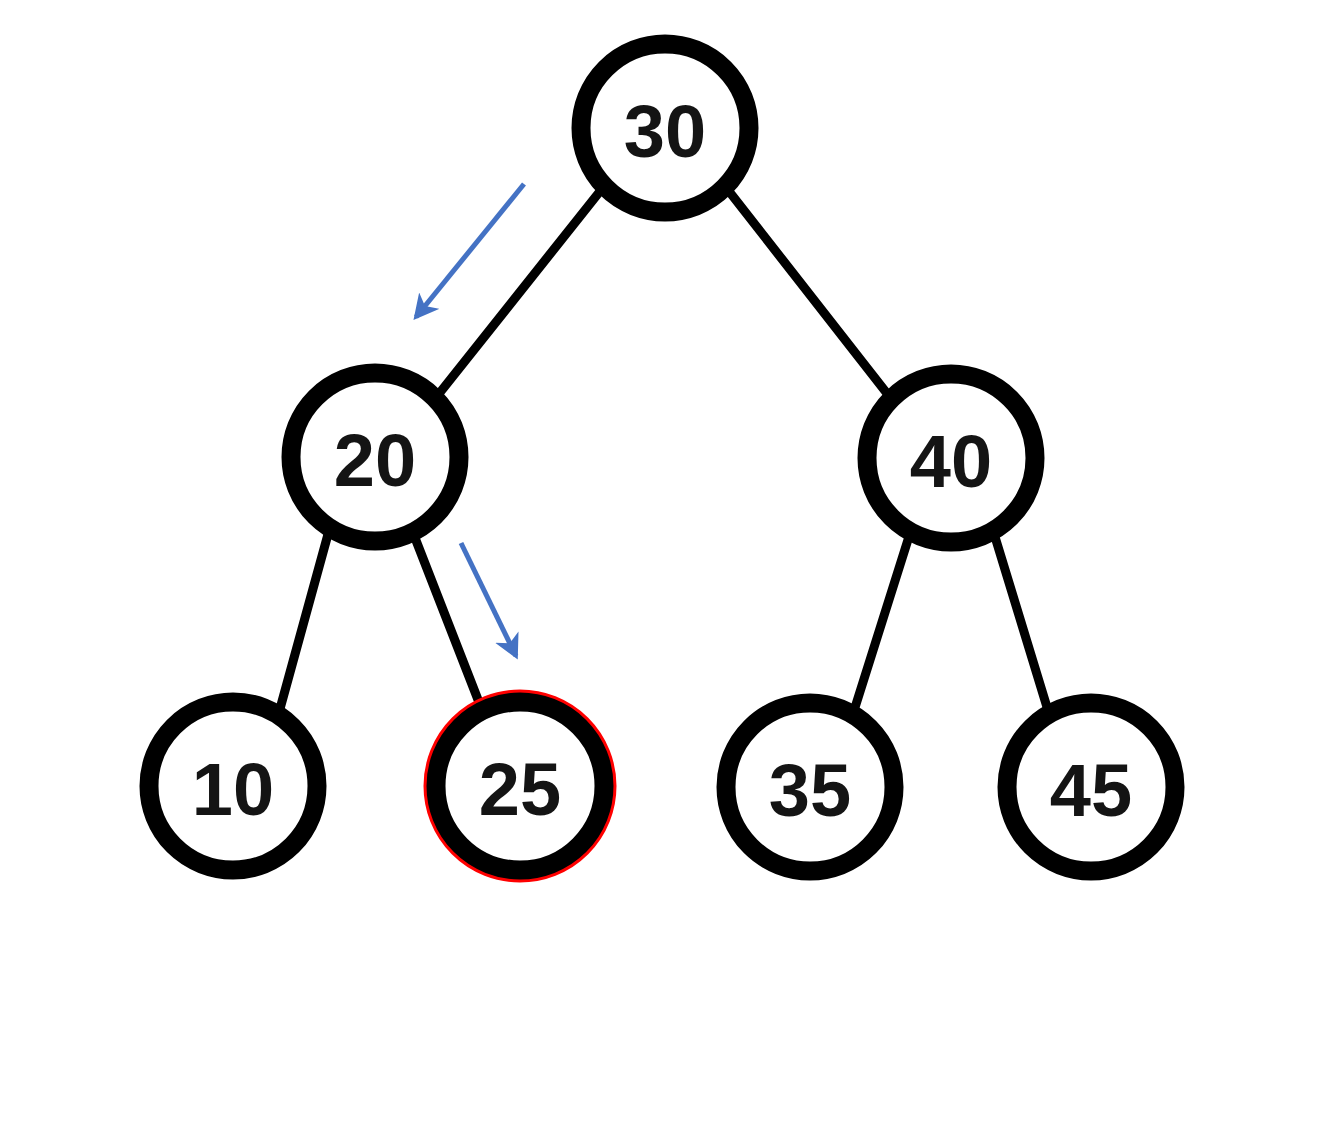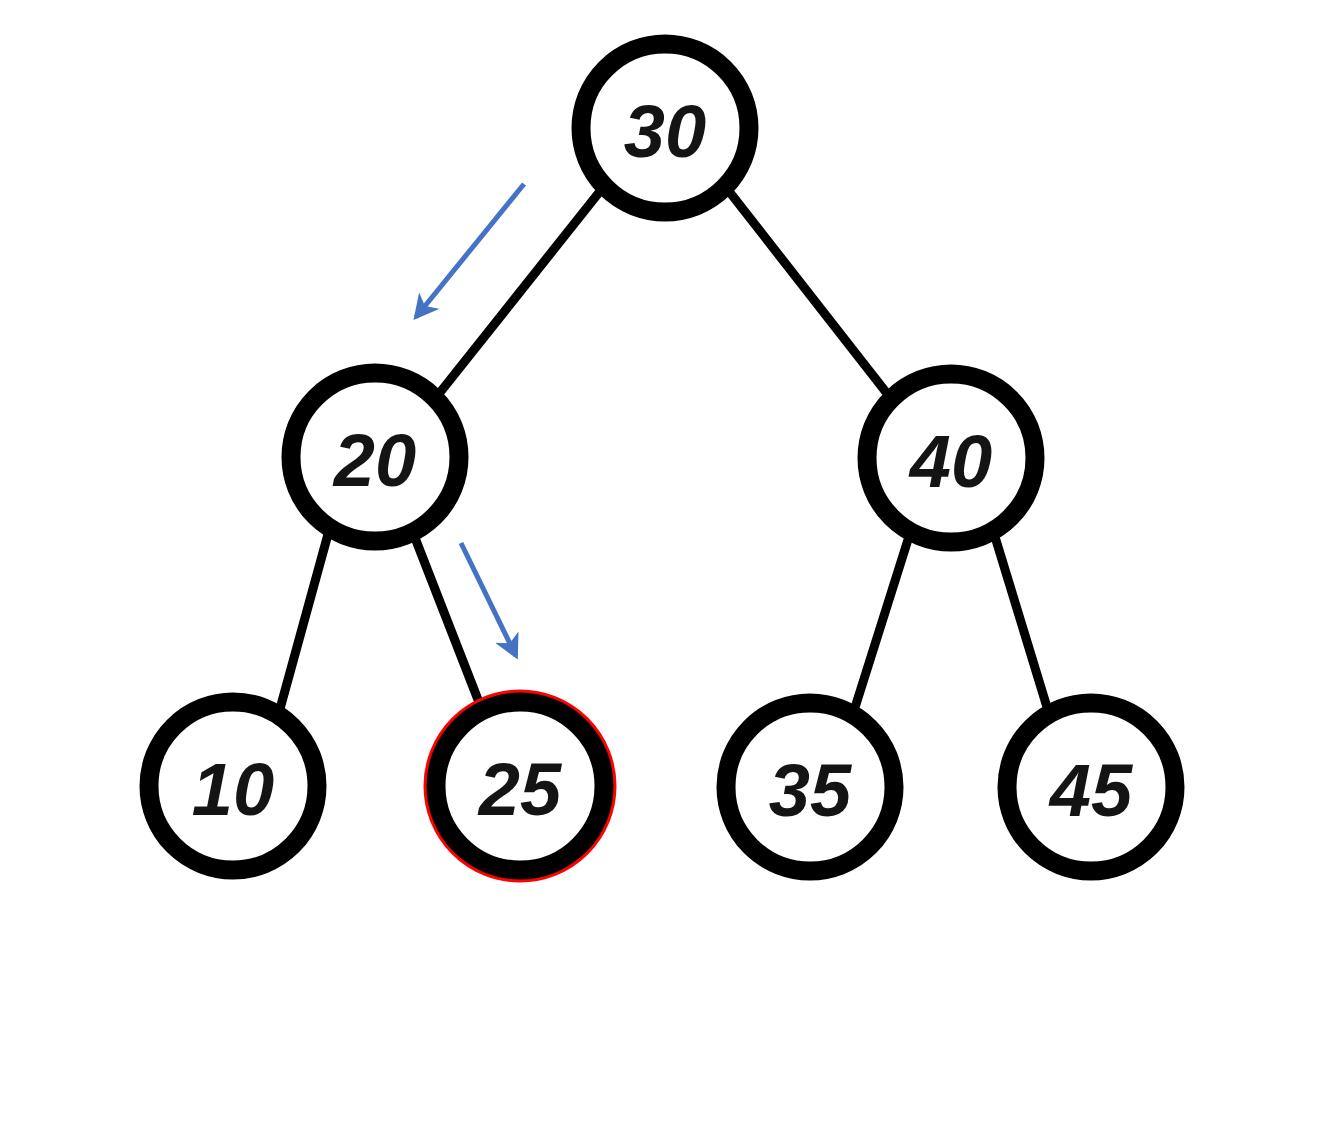--- a/index.html
+++ b/index.html
@@ -12,21 +12,20 @@
     width: 1323px;
     height: 1134px;
     overflow: hidden;
     font-family: "Liberation Sans", sans-serif;
   }
   #canvas-root {
     position: relative;
     width: 1323px;
     height: 1134px;
     background: #bef264;
-    font-style: italic;
   }
   svg#tree-svg {
     position: absolute;
     top: 0;
     left: 0;
     width: 1323px;
     height: 1134px;
     display: block;
   }
   .node-label {

